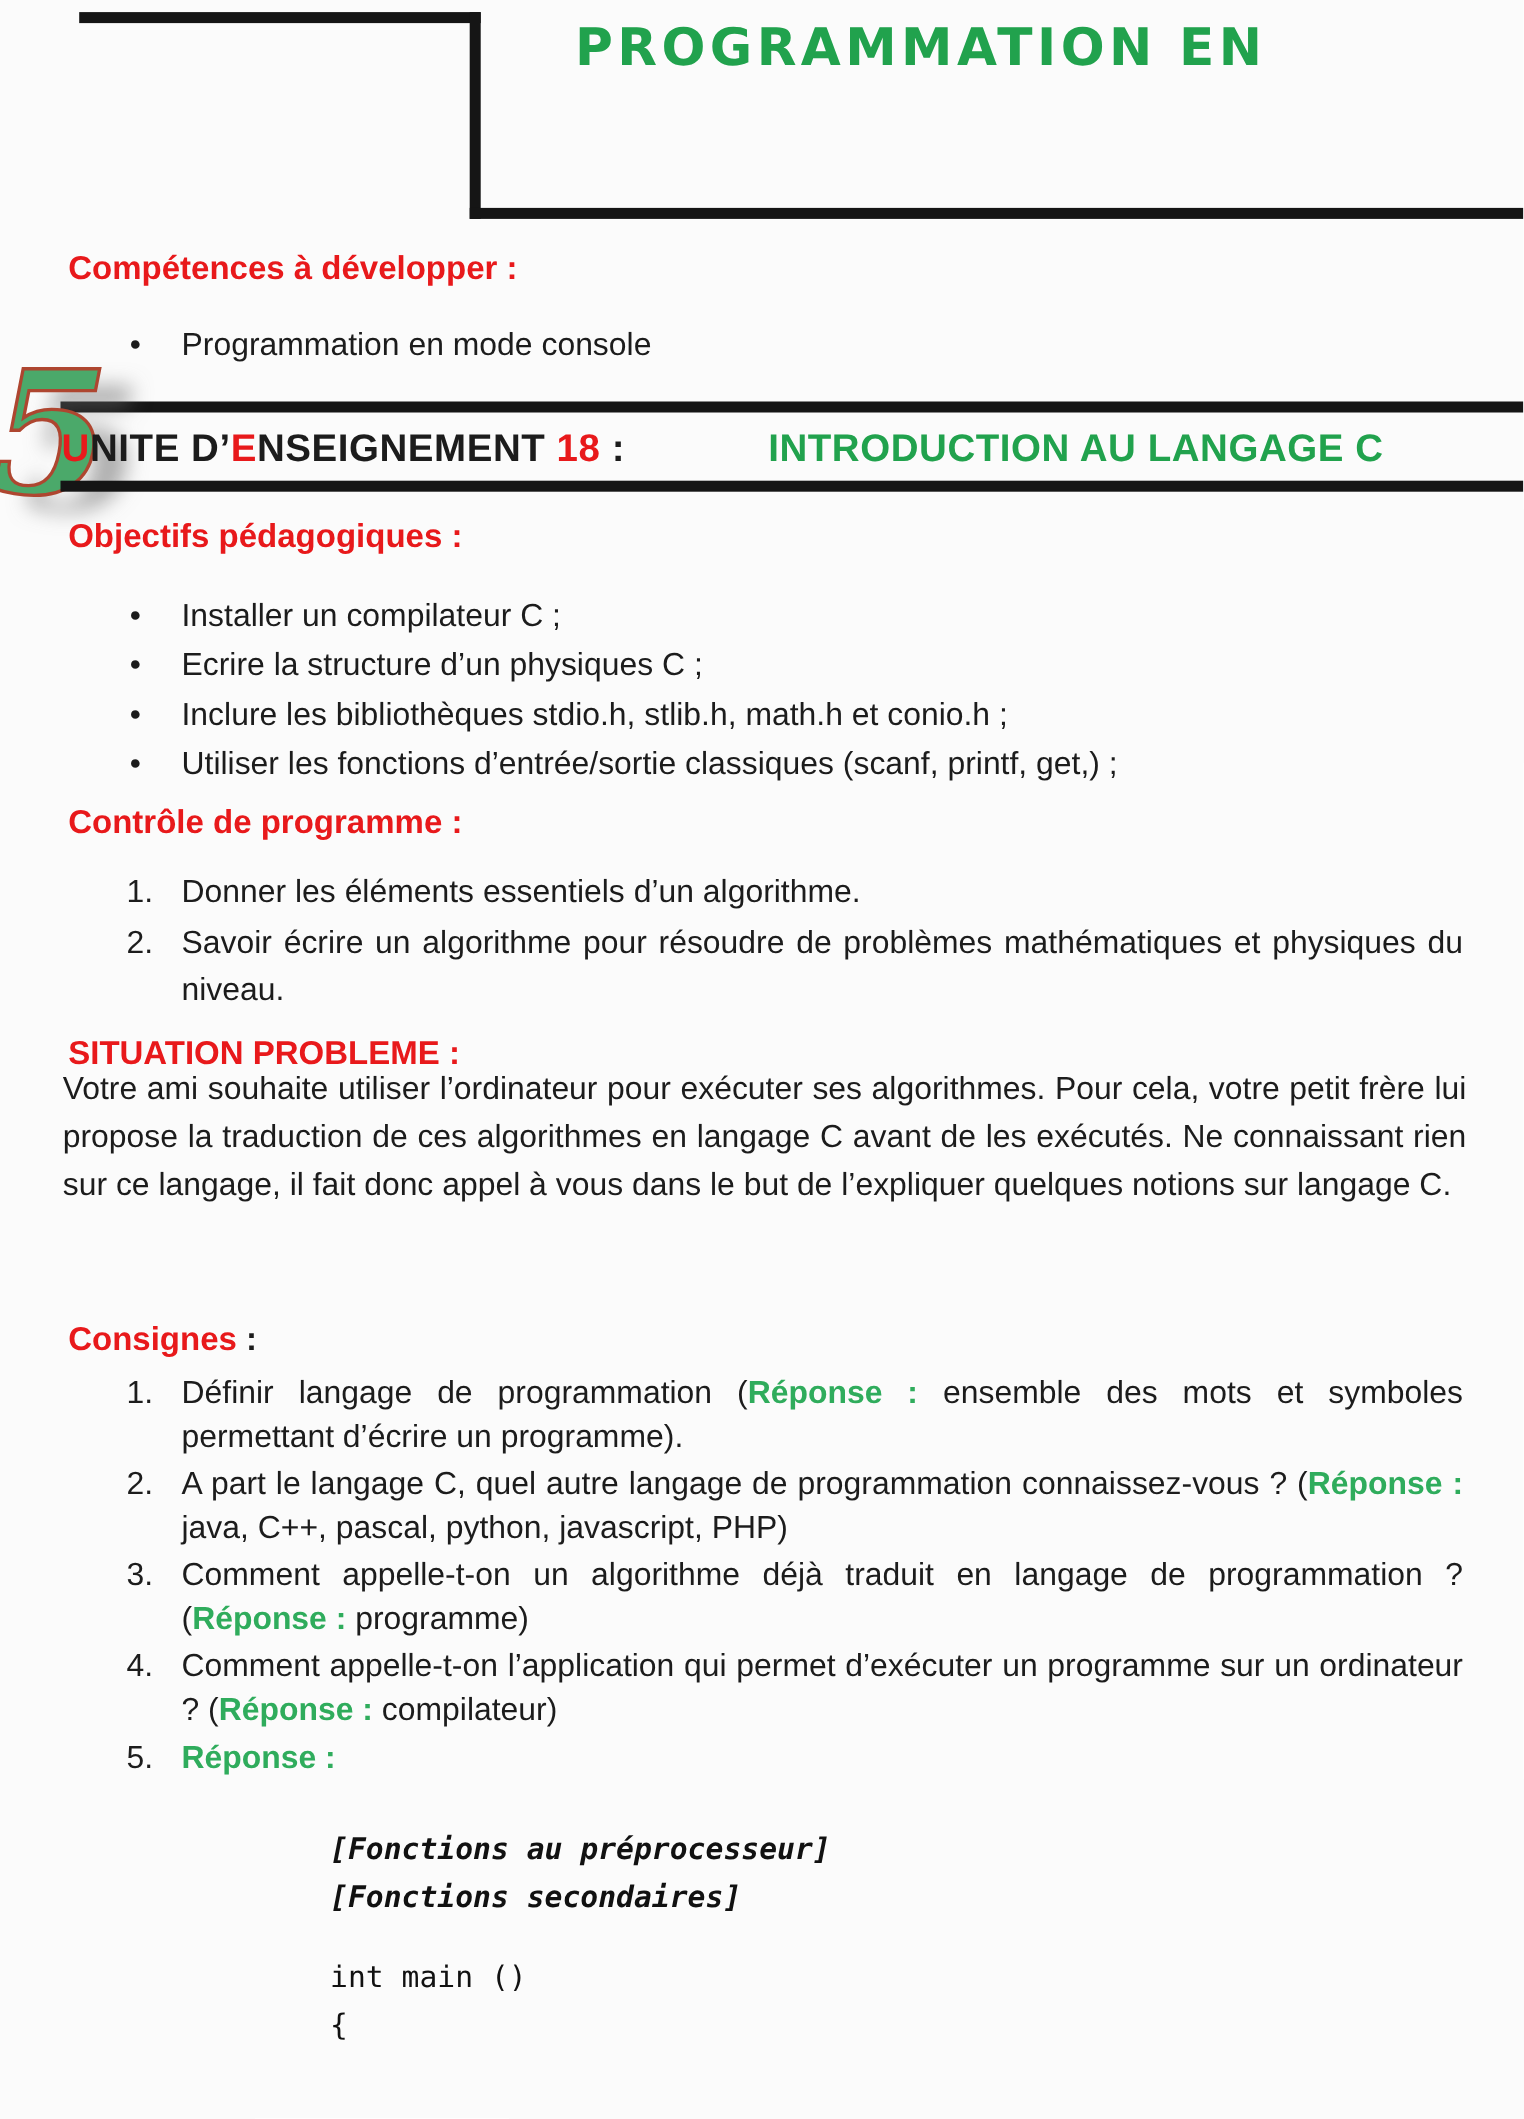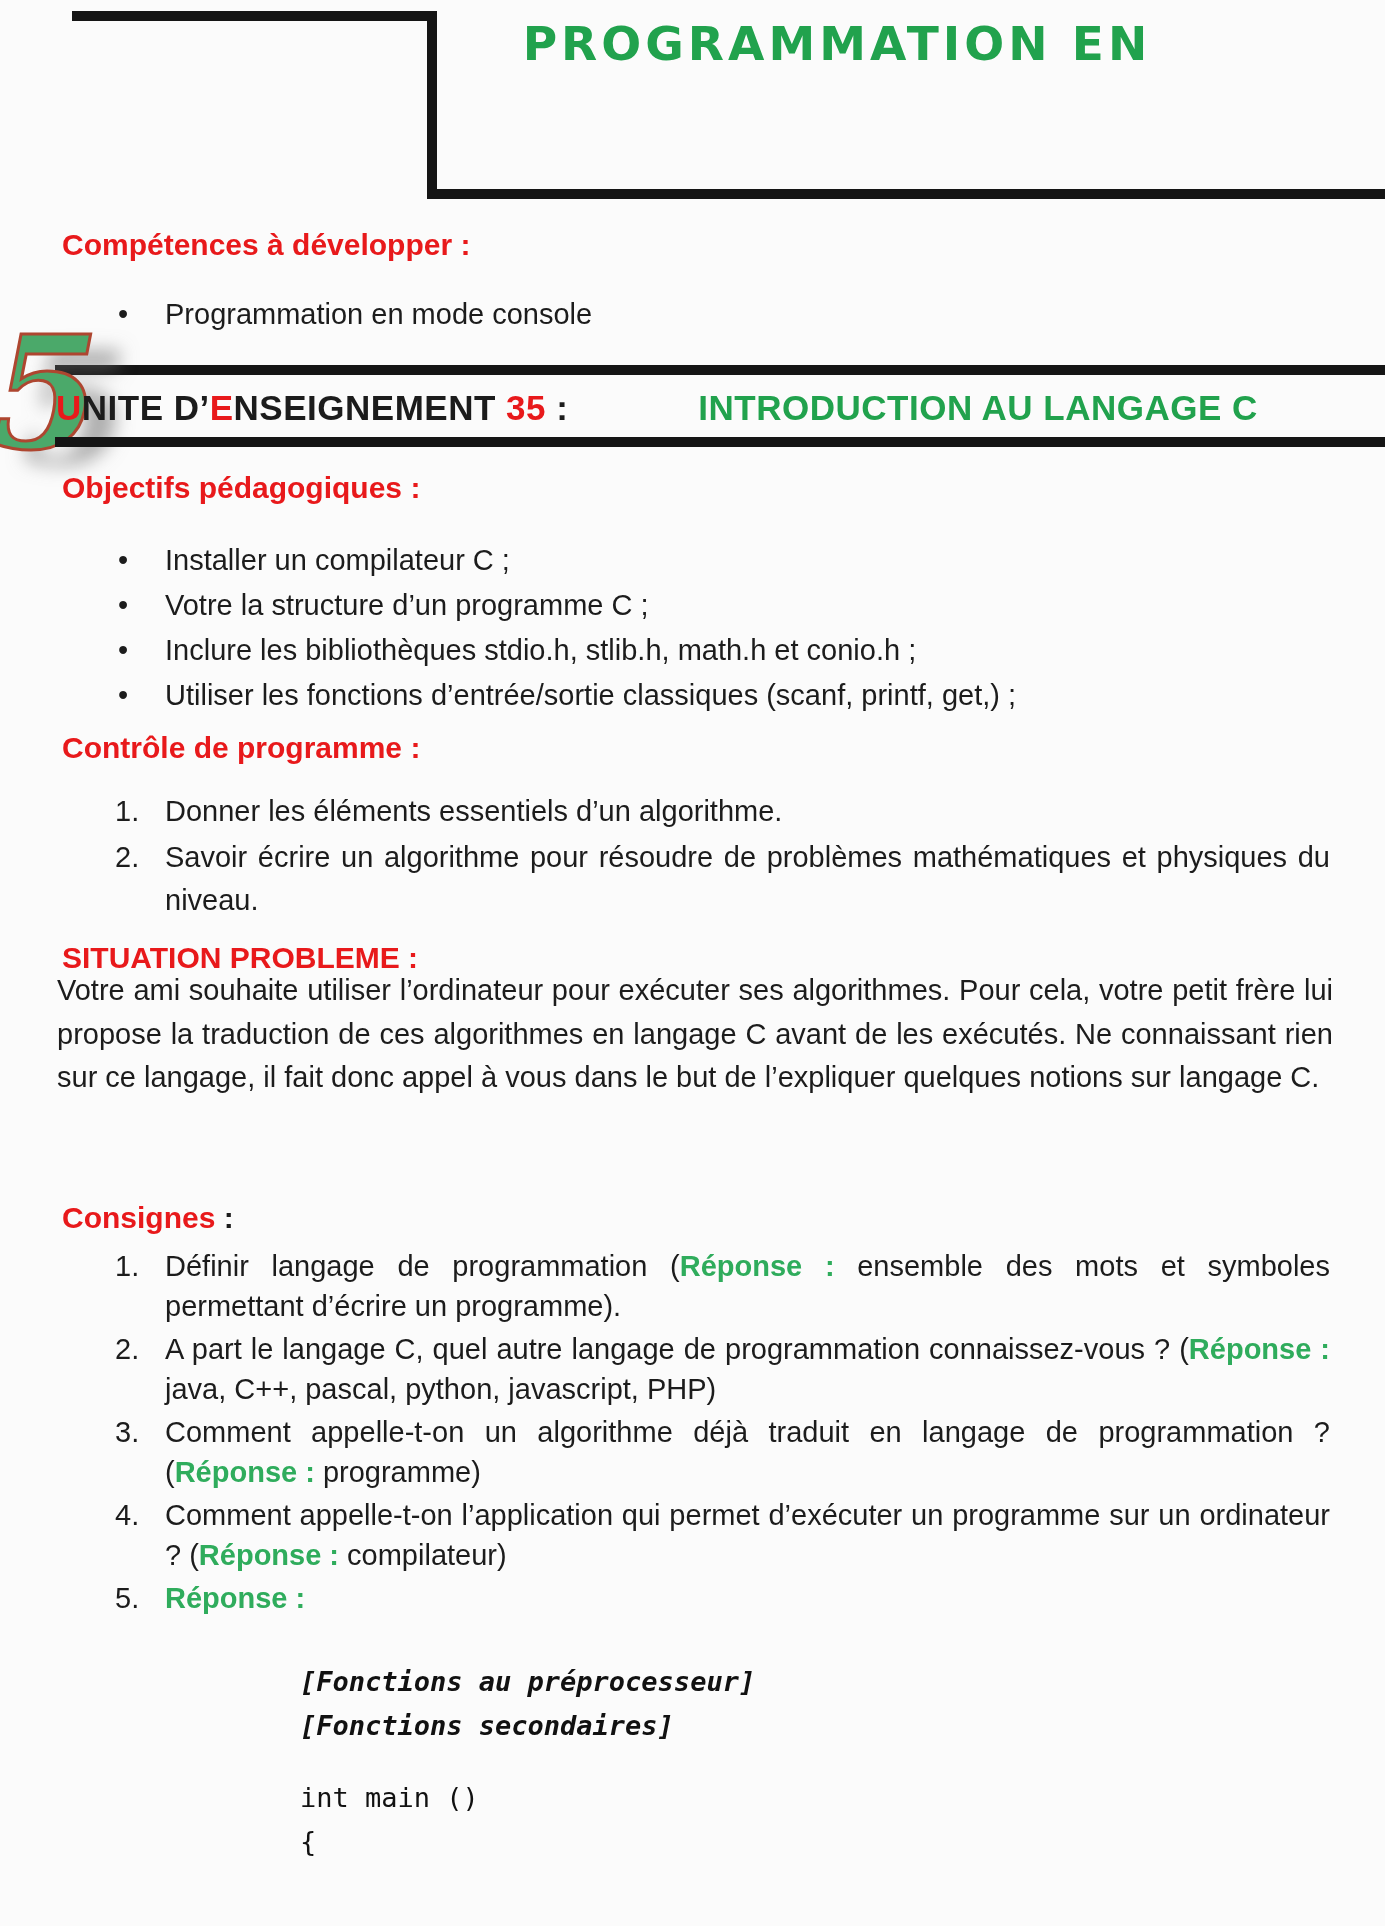--- a/index.html
+++ b/index.html
@@ -92,32 +92,32 @@
   <div class="red-heading" id="h-competences">Compétences à développer :</div>
   <div class="blist" id="competences-list">
       <div class="brow">
         <span class="bdot">•</span>
         <span>Programmation en mode console</span>
       </div>
     </div>
 
   <div class="bar" id="rule-unit-top"></div>
   <div id="badge-5">5</div>
-  <div id="unit-heading"><span class="c-red">U</span><span class="c-black">NITE D’</span><span class="c-red">E</span><span class="c-black">NSEIGNEMENT </span><span class="c-red">35</span><span class="c-black"> :</span><span class="c-gap"></span><span class="c-green">INTRODUCTION AU LANGAGE C</span></div>
+  <div id="unit-heading"><span class="c-red">U</span><span class="c-black">NITE D’</span><span class="c-red">E</span><span class="c-black">NSEIGNEMENT </span><span class="c-red">18</span><span class="c-black"> :</span><span class="c-gap"></span><span class="c-green">INTRODUCTION AU LANGAGE C</span></div>
   <div class="bar" id="rule-unit-bottom"></div>
 
   <div class="red-heading" id="h-objectifs">Objectifs pédagogiques :</div>
   <div class="blist" id="objectifs-list">
       <div class="brow">
         <span class="bdot">•</span>
         <span>Installer un compilateur C ;</span>
       </div>
       <div class="brow">
         <span class="bdot">•</span>
-        <span>Votre la structure d’un programme C ;</span>
+        <span>Ecrire la structure d’un physiques C ;</span>
       </div>
       <div class="brow">
         <span class="bdot">•</span>
         <span>Inclure les bibliothèques stdio.h, stlib.h, math.h et conio.h ;</span>
       </div>
       <div class="brow">
         <span class="bdot">•</span>
         <span>Utiliser les fonctions d’entrée/sortie classiques (scanf, printf, get,) ;</span>
       </div>
     </div>

